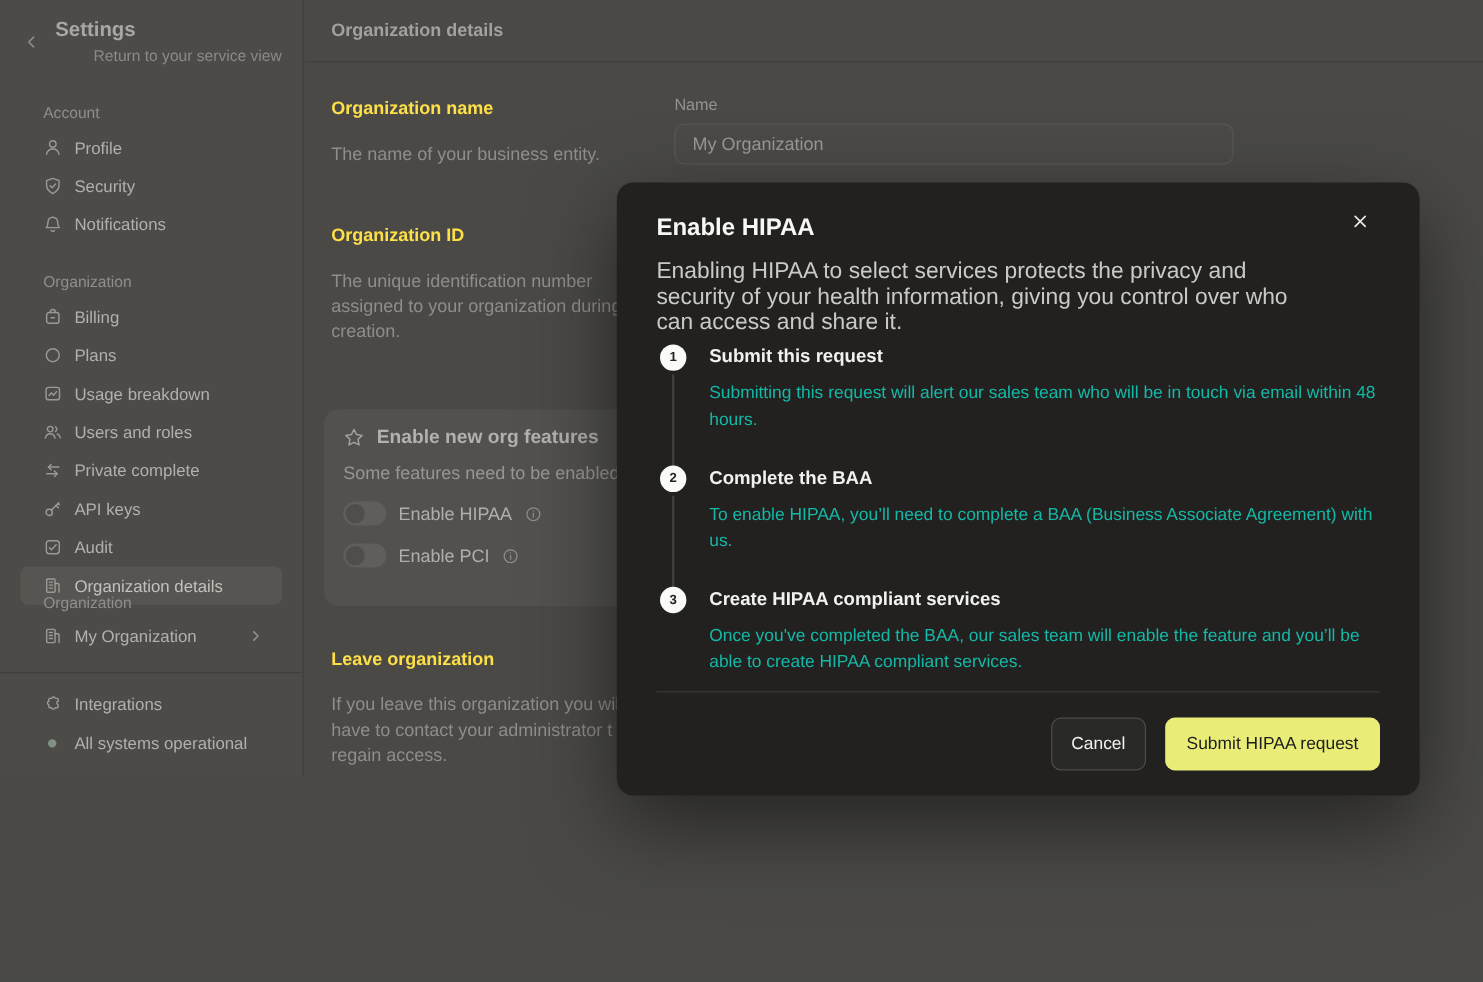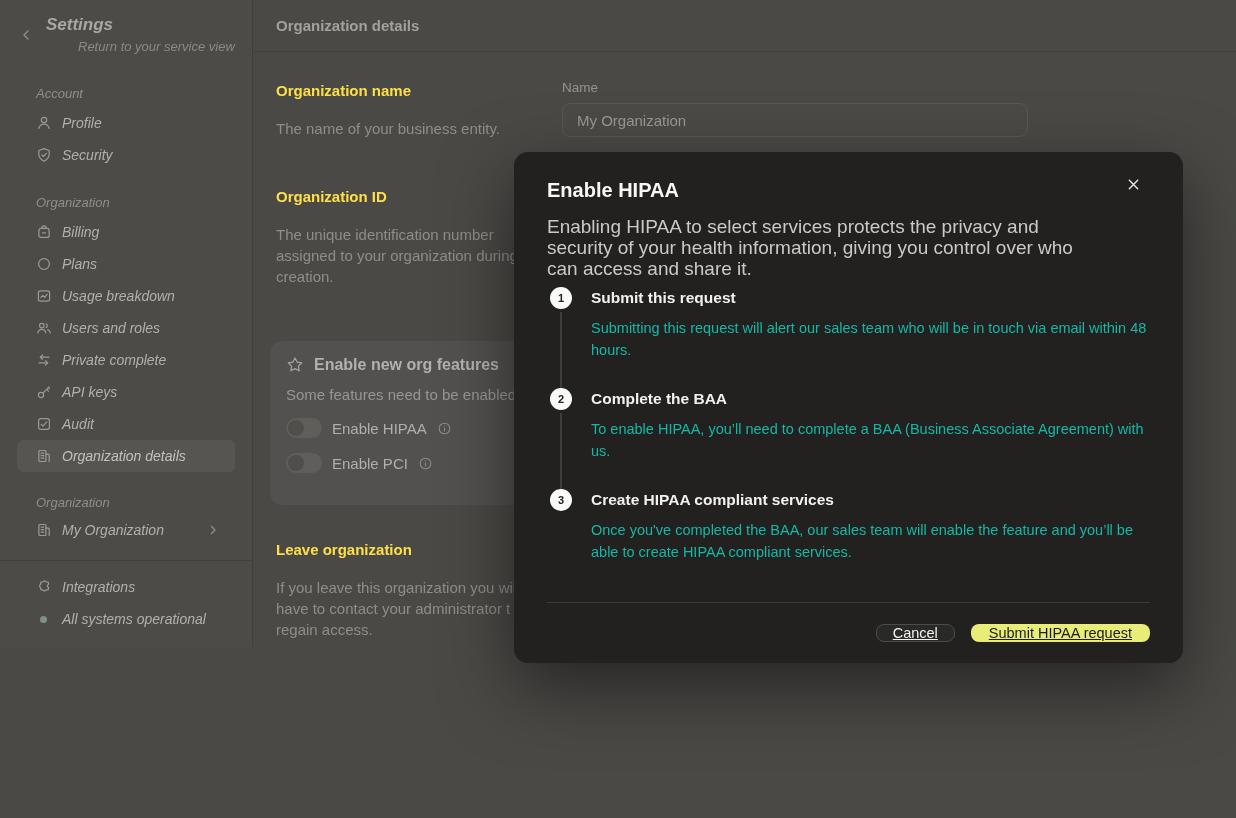--- a/index.html
+++ b/index.html
@@ -8,21 +8,21 @@
     font-family:"Liberation Sans", sans-serif;
     background:#4a4946;
     position:relative;
     color:#b3b1ae;
   }
   svg { display:block; }
 
   
   .sidebar {
     position:absolute; left:0; top:0; width:253px; height:647px;
-    background:#4c4b48; border-right:1px solid #403f3d;font-style:italic;
+    background:#4c4b48; border-right:1px solid #403f3d;
   }
   .back-btn { position:absolute; left:19px; top:28px; color:#8f8d8a; cursor:pointer; }
   .sb-title { position:absolute; left:46px; top:15px; font-size:17px; font-weight:700; color:#a9a7a4; }
   .sb-subtitle { position:absolute; left:46px; top:39px; font-size:13px; color:#8b8a87;margin-left:32px; }
   .sb-nav { position:absolute; top:78px; left:0; right:0; }
   .sb-section-label { padding:8px 16px 6px 36px; font-size:13px; color:#8f8e8b; }
   .sb-section-label.second { margin-top:16px; }
   .sb-item {
     height:32px; margin:0 17px; padding-left:19px; border-radius:6px;
     display:flex; align-items:center; gap:10px;
@@ -106,22 +106,22 @@
     background:#fafaf8; color:#232321; font-size:11px; font-weight:700;
     display:flex; align-items:center; justify-content:center; position:relative; z-index:1;
   }
   .step-title { font-size:15.5px; font-weight:700; color:#f1f1ef; line-height:22px; }
   .step-body { margin-top:9px; font-size:14.5px; line-height:21.5px; color:#14b8a6; max-width:562px; }
   .modal-footer {
     margin-top:auto; border-top:1px solid #3a3a38; padding-top:21px;
     display:flex; justify-content:flex-end; gap:16px;
   }
   .btn {
-    height:18px; border-radius:8px; font-size:14.5px; font-family:"Liberation Sans", sans-serif;
-    display:flex; align-items:center; padding:0 16px; cursor:pointer;text-decoration:underline;
+    height:44px; border-radius:8px; font-size:14.5px; font-family:"Liberation Sans", sans-serif;
+    display:flex; align-items:center; padding:0 16px; cursor:pointer;
   }
   .btn-cancel { background:#292927; border:1px solid #4c4c4a; color:#f2f2f0; }
   .btn-submit { background:var(--accent,#e9ed78); border:none; color:var(--accent_text,#1d1d1b); padding:0 18px; }
 </style>
 </head>
 <body>
 
 <div class="sidebar">
   <span class="back-btn">
     <svg width="14" height="14" viewBox="0 0 14 14" fill="none" stroke="currentColor" stroke-width="1.4" stroke-linecap="round" stroke-linejoin="round">
@@ -144,20 +144,29 @@
       <span>Profile</span>
     </div>
     <div class="sb-item">
       <span class="ic">
           <svg width="16" height="16" viewBox="0 0 16 16" fill="none" stroke="currentColor" stroke-width="1.2" stroke-linecap="round" stroke-linejoin="round">
             <path d="M8 1.6l5.2 1.9v3.6c0 3.4-2.1 5.6-5.2 7.2-3.1-1.6-5.2-3.8-5.2-7.2V3.5z"></path>
             <path d="M5.8 7.9l1.6 1.6 2.9-3.1"></path>
           </svg>
         </span>
       <span>Security</span>
+    </div>
+    <div class="sb-item">
+      <span class="ic">
+          <svg width="16" height="16" viewBox="0 0 16 16" fill="none" stroke="currentColor" stroke-width="1.2" stroke-linecap="round" stroke-linejoin="round">
+            <path d="M8 2a4 4 0 0 0-4 4c0 3-.8 4-1.4 4.7h10.8C12.8 10 12 9 12 6a4 4 0 0 0-4-4z"></path>
+            <path d="M6.6 13a1.6 1.6 0 0 0 2.8 0"></path>
+          </svg>
+        </span>
+      <span>Notifications</span>
     </div>
 
     <div class="sb-section-label second">Organization</div>
 
     <div class="sb-item">
       <span class="ic">
           <svg width="16" height="16" viewBox="0 0 16 16" fill="none" stroke="currentColor" stroke-width="1.2" stroke-linecap="round" stroke-linejoin="round">
             <path d="M5.9 4.4V4a2.1 2.1 0 0 1 4.2 0v.4"></path>
             <rect x="2.9" y="4.4" width="10.2" height="9" rx="2"></rect>
             <path d="M6.6 8.8h2.8"></path>

